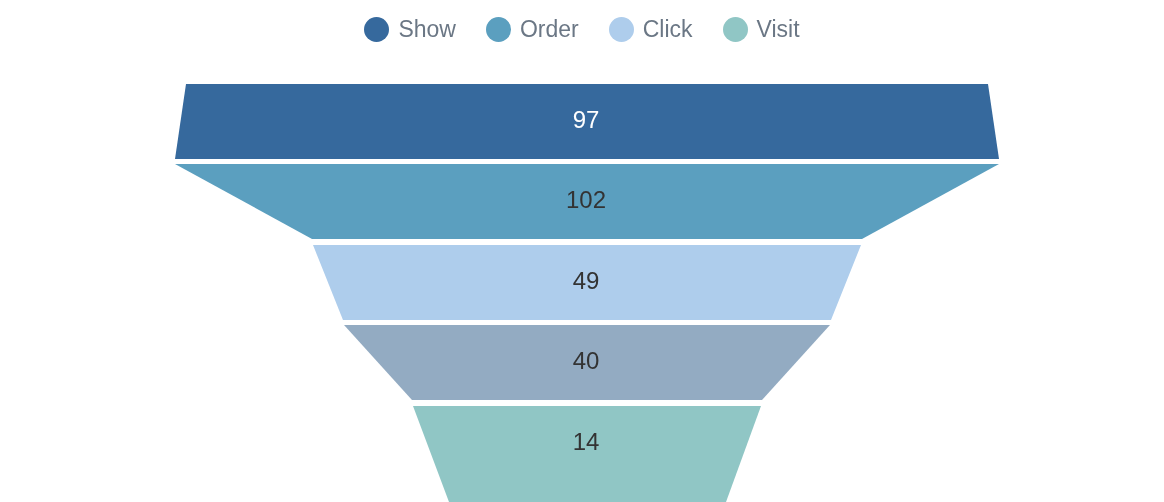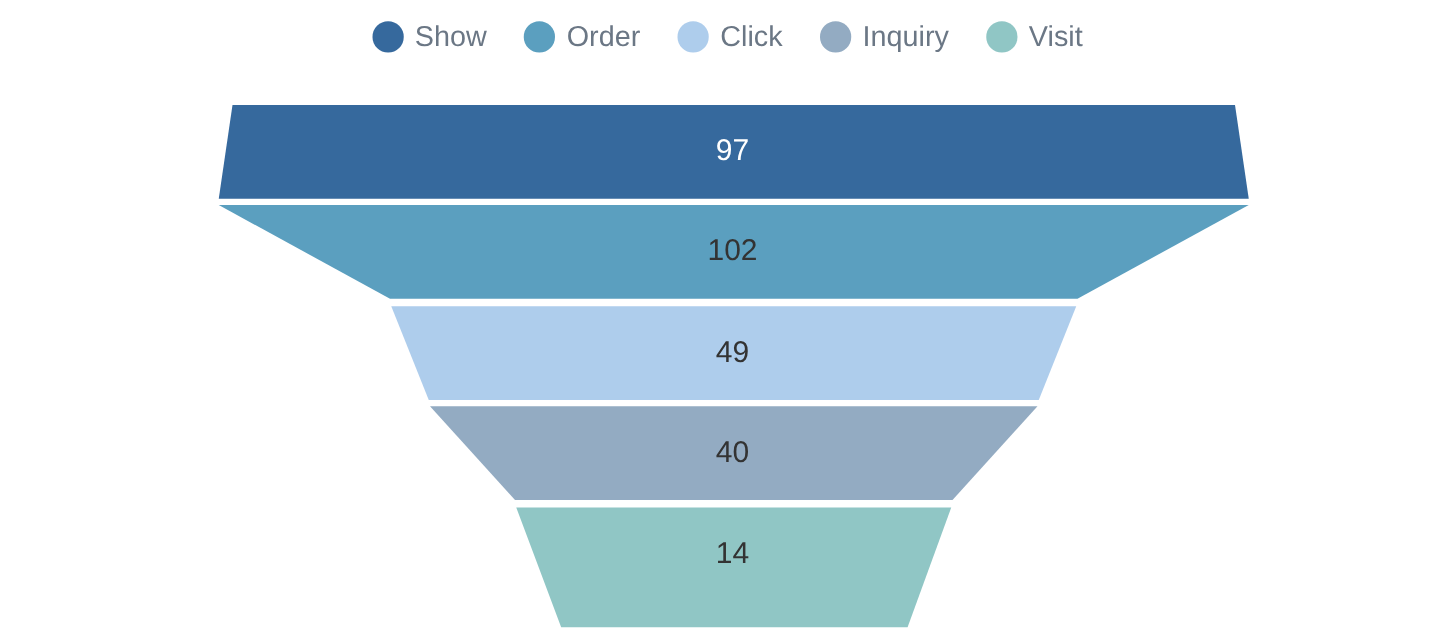--- a/index.html
+++ b/index.html
@@ -82,24 +82,20 @@
     <div class="legend-item">
       <span class="legend-swatch" style="background: rgb(91, 159, 191);"></span>
       <span class="legend-label">Order</span>
     </div>
 
     <div class="legend-item">
       <span class="legend-swatch" style="background: rgb(174, 205, 236);"></span>
       <span class="legend-label">Click</span>
     </div>
 
-    <div class="legend-item">
-      <span class="legend-swatch" style="background: rgb(147, 171, 194);"></span>
-      <span class="legend-label">Inquiry</span>
-    </div>
 
     <div class="legend-item">
       <span class="legend-swatch" style="background: rgb(144, 198, 197);"></span>
       <span class="legend-label">Visit</span>
     </div>
 
   </div>
 
   <svg class="funnel-svg" viewBox="0 0 1164 502" xmlns="http://www.w3.org/2000/svg">
 

